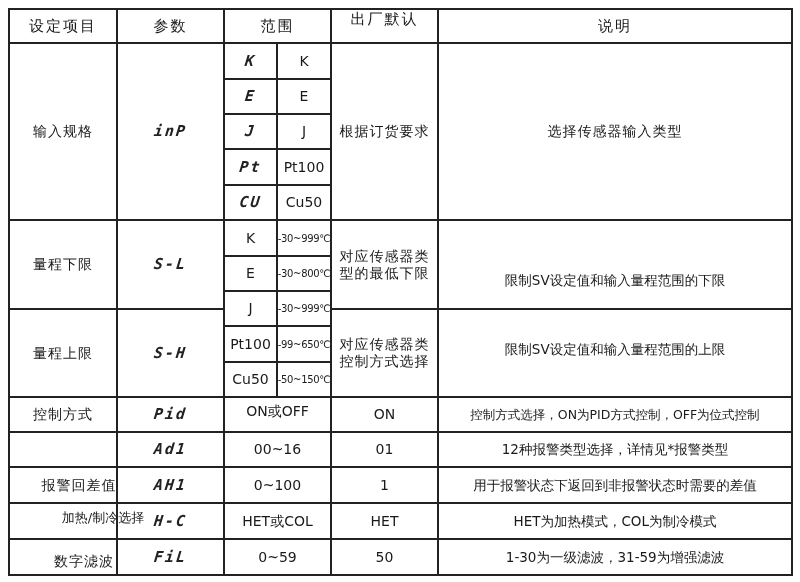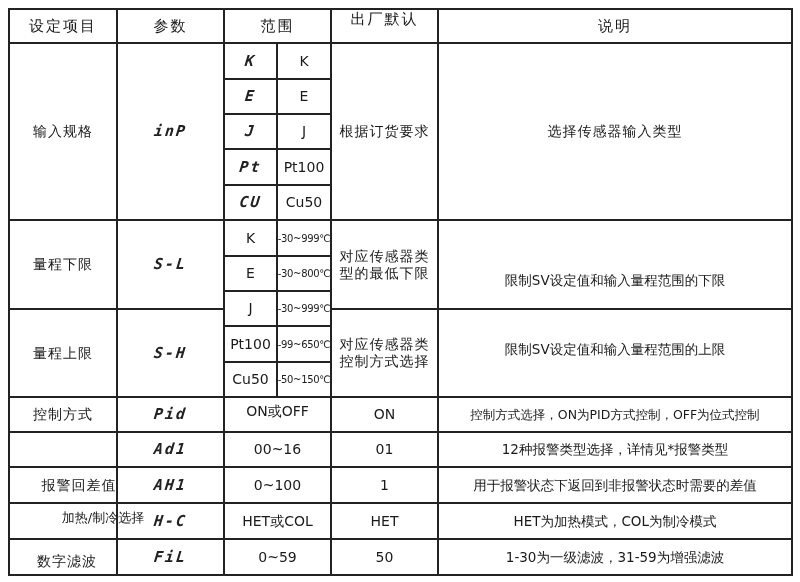--- a/index.html
+++ b/index.html
@@ -87,21 +87,21 @@
   <div class="cell" style="left:224px;top:467px;width:107px;height:36px;">0~100</div>
   <div class="cell" style="left:331px;top:467px;width:107px;height:36px;">1</div>
   <div class="cell desc" style="left:438px;top:467px;width:354px;height:36px;border-radius:7px;">用于报警状态下返回到非报警状态时需要的差值</div>
 
   <div class="cell" style="left:9px;top:503px;width:108px;height:28px;font-size:13px;margin-left:40px;">加热/制冷选择</div>
   <div class="cell seg" style="left:117px;top:503px;width:107px;height:36px;">H-C</div>
   <div class="cell" style="left:224px;top:503px;width:107px;height:36px;">HET或COL</div>
   <div class="cell" style="left:331px;top:503px;width:107px;height:36px;">HET</div>
   <div class="cell desc" style="left:438px;top:503px;width:354px;height:36px;">HET为加热模式，COL为制冷模式</div>
 
-  <div class="cell zh" style="left:9px;top:539px;width:108px;height:44px;padding-left:8px;">数字滤波</div>
+  <div class="cell zh" style="left:26px;top:539px;width:108px;height:44px;padding-left:8px;">数字滤波</div>
   <div class="cell seg" style="left:117px;top:539px;width:107px;height:36px;">FiL</div>
   <div class="cell" style="left:224px;top:539px;width:107px;height:36px;">0~59</div>
   <div class="cell" style="left:331px;top:539px;width:107px;height:36px;">50</div>
   <div class="cell desc" style="left:438px;top:539px;width:354px;height:36px;">1-30为一级滤波，31-59为增强滤波</div>
 
   <div class="line" style="left:9px;top:8px;width:784px;height:2px;"></div>
   <div class="line" style="left:9px;top:574px;width:784px;height:2px;"></div>
   <div class="line" style="left:8px;top:8px;width:2px;height:568px;"></div>
   <div class="line" style="left:791px;top:8px;width:2px;height:568px;"></div>
 

